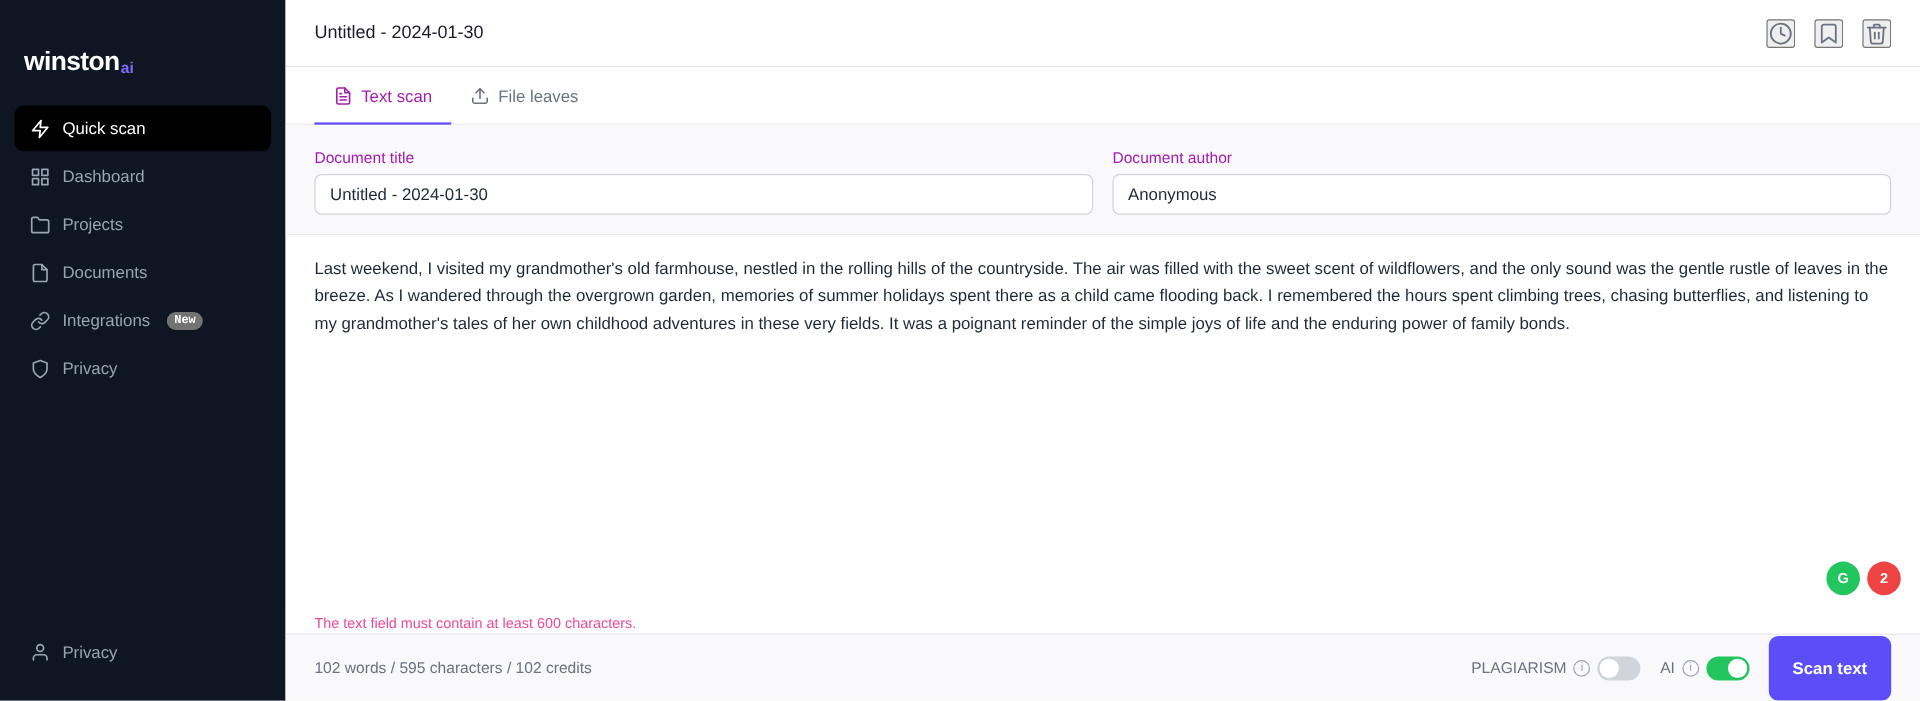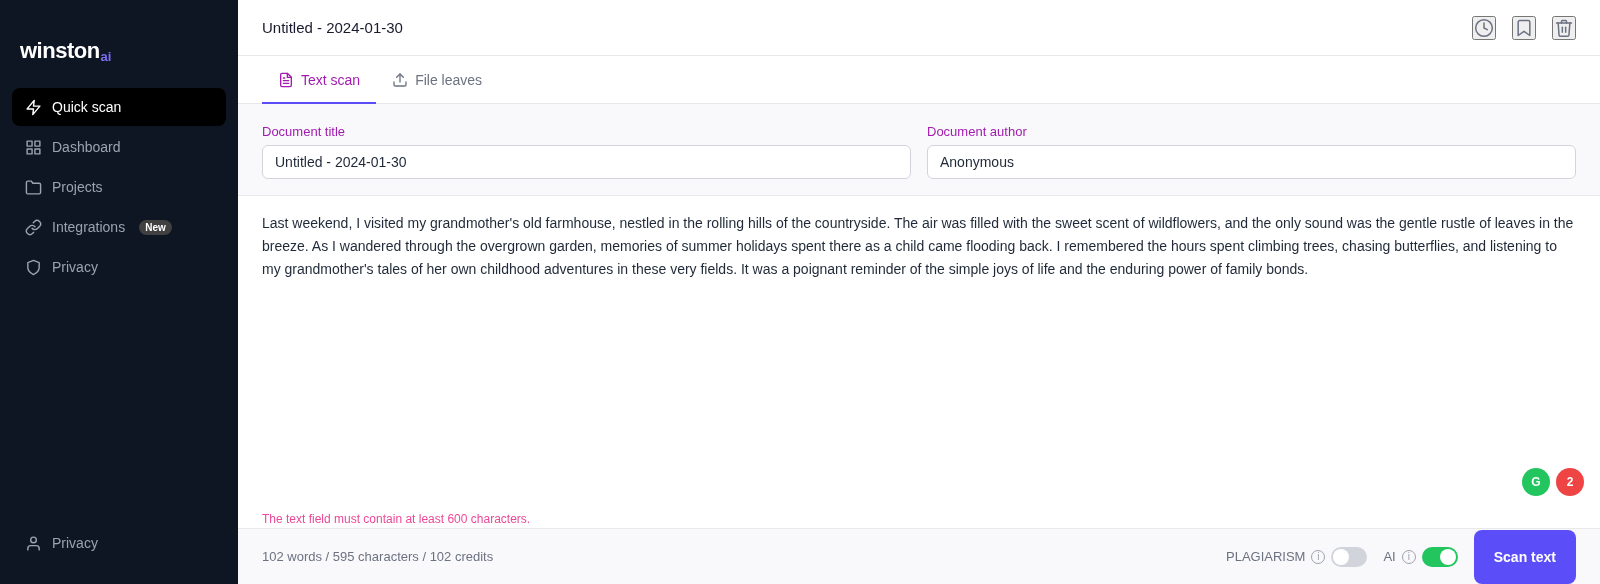--- a/index.html
+++ b/index.html
@@ -58,27 +58,28 @@
     }
     .nav-icon {
       width: 18px;
       height: 18px;
       display: flex;
       align-items: center;
       justify-content: center;
       flex-shrink: 0;
     }
     .badge-new {
-      background: #404040;
+      background: #737373;
       color: #fff;
       font-size: 10px;
       font-weight: 700;
       padding: 2px 6px;
       border-radius: 10px;
       margin-left: 4px;
+      font-family: Liberation Mono, monospace;
     }
     .sidebar-bottom {
       padding: 12px 12px 20px;
     }
 
     
     .main {
       flex: 1;
       display: flex;
       flex-direction: column;
@@ -331,20 +332,29 @@
 
     <div class="nav-item">
       <span class="nav-icon">
         <svg viewBox="0 0 24 24" fill="none" stroke="currentColor" stroke-width="2" stroke-linecap="round" stroke-linejoin="round" width="17" height="17">
             <path d="M22 19a2 2 0 0 1-2 2H4a2 2 0 0 1-2-2V5a2 2 0 0 1 2-2h5l2 3h9a2 2 0 0 1 2 2z"></path>
           </svg>
       </span>
       <span>Projects</span>
     </div>
 
+    <div class="nav-item">
+      <span class="nav-icon">
+        <svg viewBox="0 0 24 24" fill="none" stroke="currentColor" stroke-width="2" stroke-linecap="round" stroke-linejoin="round" width="17" height="17">
+            <path d="M14 2H6a2 2 0 0 0-2 2v16a2 2 0 0 0 2 2h12a2 2 0 0 0 2-2V8z"></path>
+            <polyline points="14 2 14 8 20 8"></polyline>
+          </svg>
+      </span>
+      <span>Documents</span>
+    </div>
 
     <div class="nav-item">
       <span class="nav-icon">
         <svg viewBox="0 0 24 24" fill="none" stroke="currentColor" stroke-width="2" stroke-linecap="round" stroke-linejoin="round" width="17" height="17">
             <path d="M10 13a5 5 0 0 0 7.54.54l3-3a5 5 0 0 0-7.07-7.07l-1.72 1.71"></path>
             <path d="M14 11a5 5 0 0 0-7.54-.54l-3 3a5 5 0 0 0 7.07 7.07l1.71-1.71"></path>
           </svg>
       </span>
       <span>Integrations</span>
       <span class="badge-new">New</span>

